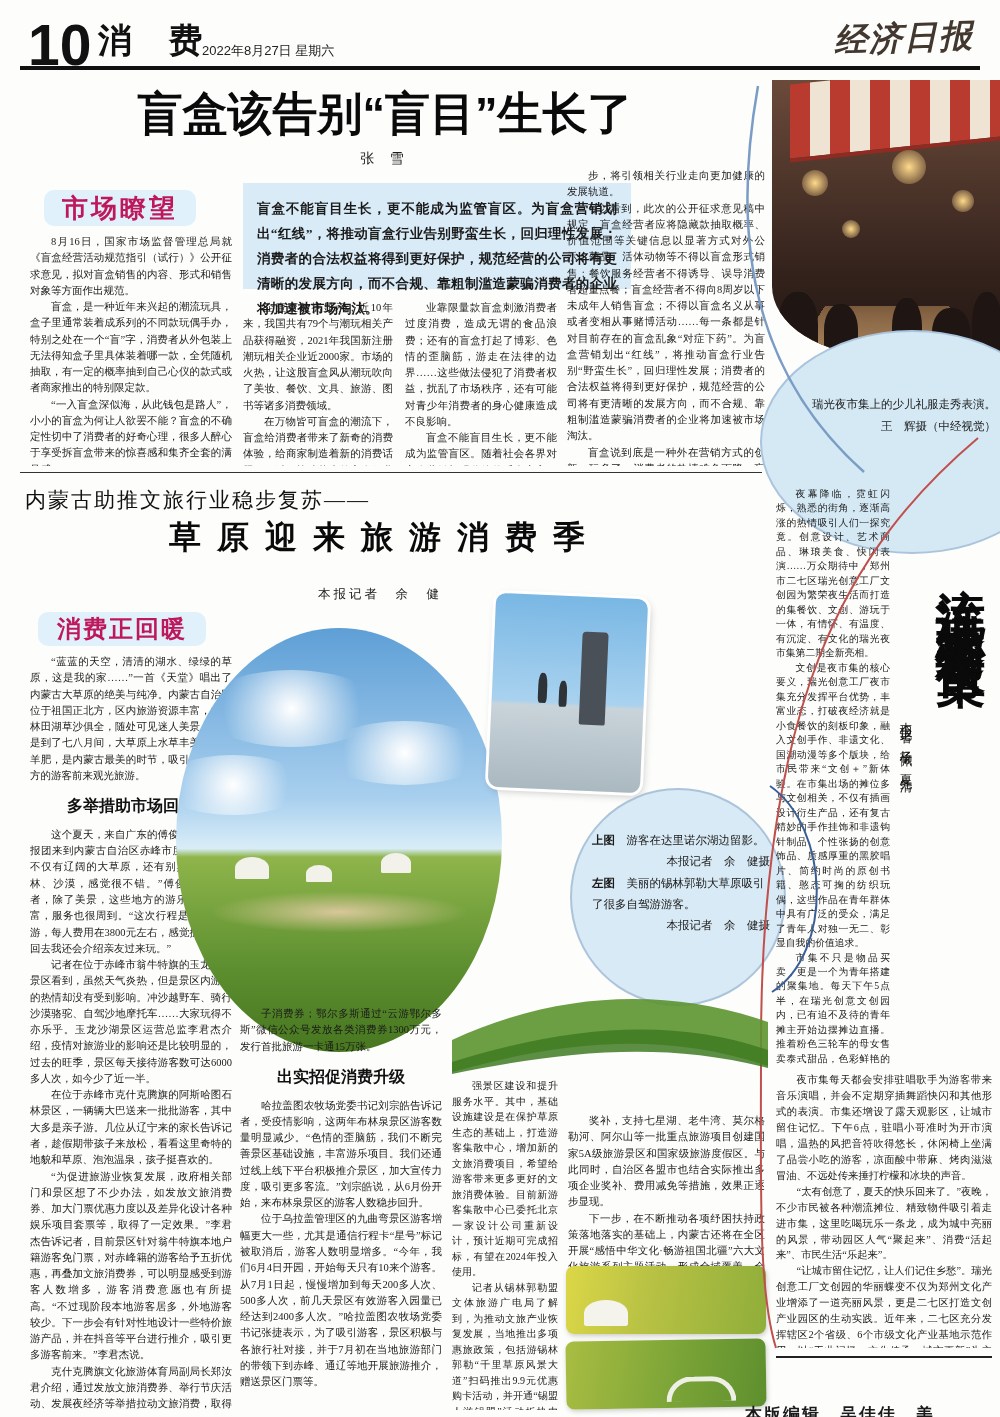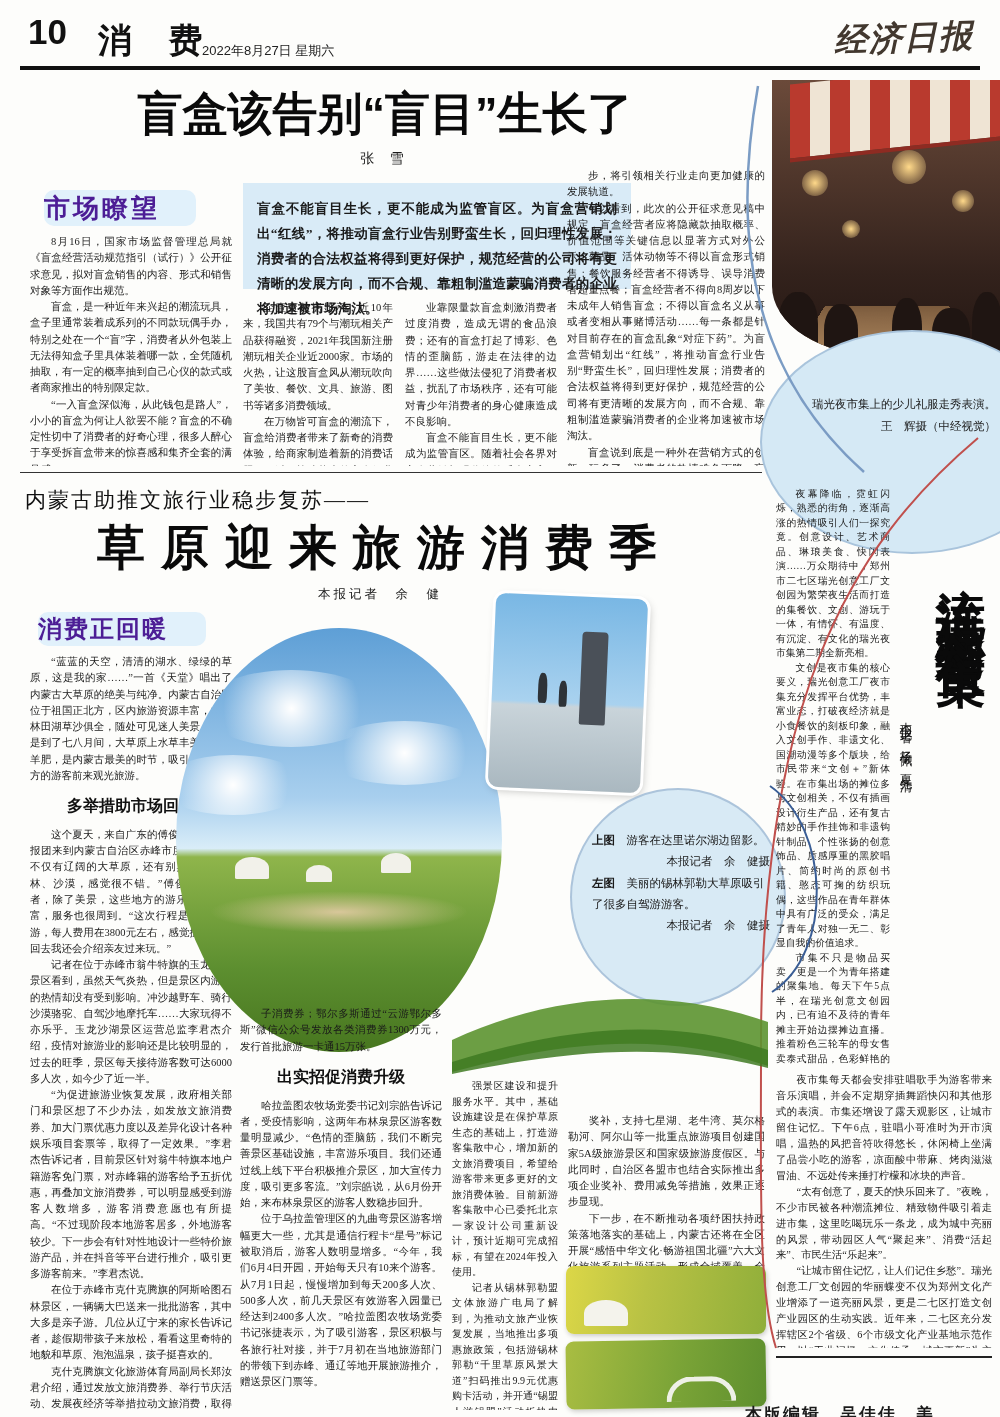--- a/index.html
+++ b/index.html
@@ -1,33 +1,33 @@
 <!DOCTYPE html>
 <html><head>
 <meta charset="utf-8">
 <style>
   html,body{margin:0;padding:0;background:#e8e6e2;}
   .page{position:relative;width:1000px;height:1417px;margin:0 auto;background:#fdfdfb;
         font-family:"Liberation Serif",serif;color:#1a1a1a;overflow:hidden;}
   
   .hdr{position:absolute;left:20px;top:16px;width:960px;height:48px;}
   .hdr-num{position:absolute;left:8px;top:-4px;font-family:"Liberation Sans",sans-serif;
-           font-weight:bold;font-size:35px;color:#111;}
+           font-weight:bold;font-size:57px;color:#111;}
   .hdr-sec{position:absolute;left:78px;top:2px;font-size:34px;font-weight:bold;letter-spacing:14px;color:#111;}
   .hdr-date{position:absolute;left:182px;top:26px;font-family:"Liberation Sans",sans-serif;
             font-size:13px;color:#222;}
   .hdr-mast{position:absolute;right:6px;top:0px;font-size:33px;font-weight:bold;font-style:italic;
             color:#42382f;letter-spacing:2px;transform:rotate(-2deg);}
   .hdr-rule{position:absolute;left:20px;top:66px;width:960px;height:4px;background:#111;}
   
   .a1-title{position:absolute;left:30px;top:84px;width:710px;text-align:center;
             font-family:"Liberation Sans",sans-serif;font-weight:bold;font-size:45px;color:#0a0a0a;}
   .a1-author{position:absolute;left:30px;top:150px;width:710px;text-align:center;font-size:14px;letter-spacing:6px;}
-  .pill{position:absolute;background:#e1f1fb;border-radius:10px;
-        font-family:"Liberation Sans",sans-serif;font-weight:bold;color:#4c1d95;}
+  .pill{position:absolute;background:#e1f1fb;border-radius:10px;text-align:center;
+        font-family:"Liberation Sans",sans-serif;font-weight:bold;color:#be185d;}
   .a1-label{left:44px;top:190px;width:152px;height:36px;font-size:26px;line-height:36px;letter-spacing:3px;}
   .sumbox{position:absolute;left:243px;top:183px;width:360px;height:78px;background:#d9ebf7;
           padding:14px 14px;font-size:13.5px;font-weight:bold;line-height:1.85;text-align:justify;}
   .col{position:absolute;overflow:hidden;font-size:10.5px;line-height:1.55;text-align:justify;}
   .col p,.para{margin:0;text-indent:2em;}
   .a1c1{left:30px;top:234px;width:202px;height:232px;}
   .a1c2{left:243px;top:300px;width:150px;height:166px;}
   .a1c3{left:405px;top:300px;width:152px;height:166px;}
   .a1c4{left:567px;top:168px;width:198px;height:298px;}
   .divider{position:absolute;left:20px;top:472px;width:742px;height:1px;background:#333;}
@@ -40,21 +40,21 @@
   .bokeh{position:absolute;border-radius:50%;background:radial-gradient(circle,#ffd98a,rgba(255,200,100,0));}
   .crowd{position:absolute;bottom:-6px;border-radius:45% 45% 0 0;background:#1f1512;}
   .runway{position:absolute;left:40px;bottom:0;width:150px;height:60px;
           background:linear-gradient(#7a5a3c,#a8825a);transform:perspective(80px) rotateX(35deg);}
   .nbubble{position:absolute;left:760px;top:330px;width:300px;height:220px;border-radius:50%;
            background:#d5e9f5;border:2px solid rgba(90,130,175,.35);}
   .ncap{position:absolute;left:788px;top:394px;width:208px;text-align:right;font-size:11.5px;line-height:1.9;color:#1a1a1a;}
   
   .a2-kicker{position:absolute;left:25px;top:486px;font-size:21px;letter-spacing:2px;color:#111;}
   .a2-title{position:absolute;left:40px;top:516px;width:690px;text-align:center;font-weight:bold;
-            font-size:48px;letter-spacing:16px;color:#0a0a0a;}
+            font-size:32px;letter-spacing:16px;color:#0a0a0a;}
   .a2-byline{position:absolute;left:140px;top:586px;width:480px;text-align:center;font-size:12.5px;letter-spacing:3px;}
   .a2-sub1{left:38px;top:612px;width:168px;height:34px;font-size:24px;line-height:34px;letter-spacing:2px;}
   .a2colA{left:30px;top:654px;width:202px;height:756px;}
   .a2colB{left:240px;top:1006px;width:202px;height:404px;}
   .a2colC{left:452px;top:1078px;width:106px;height:332px;font-size:10px;}
   .a2colD{left:568px;top:1072px;width:197px;height:186px;margin-top:41px;}
   .subhead{font-weight:bold;font-size:16px;text-align:center;text-indent:0;margin:10px 0 8px;
            font-family:"Liberation Sans",sans-serif;color:#111;}
   
   .gphoto{position:absolute;left:176px;top:628px;width:326px;height:424px;border-radius:50%;overflow:hidden;
@@ -157,22 +157,22 @@
   <div class="pill a2-sub1">消费正回暖</div>
 
   <div class="col a2colA">
     <div>
         <p class="para">“蓝蓝的天空，清清的湖水、绿绿的草原，这是我的家……”一首《天堂》唱出了内蒙古大草原的绝美与纯净。内蒙古自治区位于祖国正北方，区内旅游资源丰富，山水林田湖草沙俱全，随处可见迷人美景。尤其是到了七八月间，大草原上水草丰美、马壮羊肥，是内蒙古最美的时节，吸引着四面八方的游客前来观光旅游。</p>
       </div>
     <div class="subhead">多举措助市场回暖</div>
     <div>
         <p class="para">这个夏天，来自广东的傅俊波带着家人报团来到内蒙古自治区赤峰市度假。“这里不仅有辽阔的大草原，还有别具特色的石林、沙漠，感觉很不错。”傅俊波告诉记者，除了美景，这些地方的游乐项目很丰富，服务也很周到。“这次行程是双飞五天游，每人费用在3800元左右，感觉挺值的。回去我还会介绍亲友过来玩。”</p>
         <p class="para">记者在位于赤峰市翁牛特旗的玉龙沙湖景区看到，虽然天气炎热，但是景区内游客的热情却没有受到影响。冲沙越野车、骑行沙漠骆驼、自驾沙地摩托车……大家玩得不亦乐乎。玉龙沙湖景区运营总监李君杰介绍，疫情对旅游业的影响还是比较明显的，过去的旺季，景区每天接待游客数可达6000多人次，如今少了近一半。</p>
+        <p class="para">在位于赤峰市克什克腾旗的阿斯哈图石林景区，一辆辆大巴送来一批批游客，其中大多是亲子游。几位从辽宁来的家长告诉记者，趁假期带孩子来放松，看看这里奇特的地貌和草原、泡泡温泉，孩子挺喜欢的。</p>
         <p class="para">“为促进旅游业恢复发展，政府相关部门和景区想了不少办法，如发放文旅消费券、加大门票优惠力度以及差异化设计各种娱乐项目套票等，取得了一定效果。”李君杰告诉记者，目前景区针对翁牛特旗本地户籍游客免门票，对赤峰籍的游客给予五折优惠，再叠加文旅消费券，可以明显感受到游客人数增多，游客消费意愿也有所提高。“不过现阶段本地游客居多，外地游客较少。下一步会有针对性地设计一些特价旅游产品，并在抖音等平台进行推介，吸引更多游客前来。”李君杰说。</p>
-        <p class="para">在位于赤峰市克什克腾旗的阿斯哈图石林景区，一辆辆大巴送来一批批游客，其中大多是亲子游。几位从辽宁来的家长告诉记者，趁假期带孩子来放松，看看这里奇特的地貌和草原、泡泡温泉，孩子挺喜欢的。</p>
         <p class="para">克什克腾旗文化旅游体育局副局长郑汝君介绍，通过发放文旅消费券、举行节庆活动、发展夜经济等举措拉动文旅消费，取得一定效果。“可以感受到当地住宿餐饮业正在回暖，一些重要景区的住宿房间已是一房难求。”郑汝君告诉记者，近期开展的首届克什克腾旗文旅休闲夜经济活动促文旅消费作用明显，“预计可吸引客流50余万人次，并实现从南线到北线引流，促使游客从乌兰布统到达里诺尔湖、阿斯哈图石林旅游，提高当地住宿、餐饮、购物等方面的经济收入”。</p>
       </div>
   </div>
 
   <div class="gphoto">
     <div class="cloud" style="left:8%;top:10%;width:55%;height:18%;"></div>
     <div class="cloud" style="left:45%;top:22%;width:50%;height:15%;"></div>
     <div class="cloud" style="left:-5%;top:30%;width:45%;height:14%;"></div>
     <div class="yurt" style="left:18%;top:54%;width:34px;height:22px;"></div>
     <div class="yurt" style="left:40%;top:56%;width:26px;height:17px;"></div>

